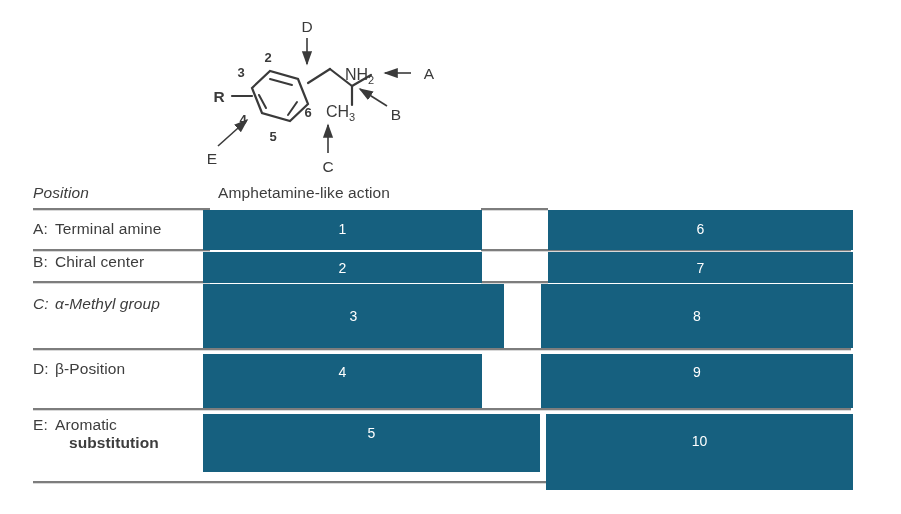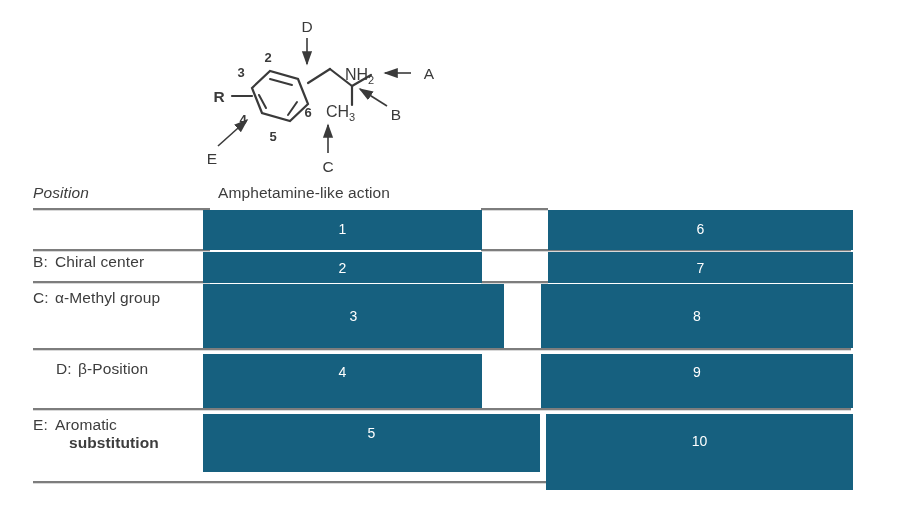--- a/index.html
+++ b/index.html
@@ -166,48 +166,51 @@
 
   <div class="rule" style="left:33px;  top:99px; width:177px;"></div>
   <div class="rule" style="left:481px; top:99px; width:67px;"></div>
 
   <div class="rule" style="left:33px;  top:166px; width:818px;"></div>
 
   <div class="rule" style="left:33px;  top:226px; width:818px;"></div>
 
   <div class="rule" style="left:33px;  top:299px; width:818px;"></div>
 
+  <div class="row-label" style="left:33px; top:38px;">
+    <span class="tag">A:</span><span>Terminal amine</span>
+  </div>
   <div class="block" style="left:203px; top:28px; width:279px; height:40px;">
     <span class="num" style="top:11px;">1</span>
   </div>
   <div class="block" style="left:548px; top:28px; width:305px; height:40px;">
     <span class="num" style="top:11px;">6</span>
   </div>
 
   <div class="row-label" style="left:33px; top:71px;">
     <span class="tag">B:</span><span>Chiral center</span>
   </div>
   <div class="block" style="left:203px; top:70px; width:279px; height:31px;">
     <span class="num" style="top:8px;">2</span>
   </div>
   <div class="block" style="left:548px; top:70px; width:305px; height:31px;">
     <span class="num" style="top:8px;">7</span>
   </div>
 
-  <div class="row-label" style="left:33px; top:107px;">
+  <div class="row-label" style="left:33px; top:113px;font-style:italic;">
     <span class="tag">C:</span><span>α-Methyl group</span>
   </div>
   <div class="block" style="left:203px; top:102px; width:301px; height:64px;">
     <span class="num" style="top:24px;">3</span>
   </div>
   <div class="block" style="left:541px; top:102px; width:312px; height:64px;">
     <span class="num" style="top:24px;">8</span>
   </div>
 
-  <div class="row-label" style="left:33px; top:178px;margin-left:23px;">
+  <div class="row-label" style="left:33px; top:178px;">
     <span class="tag">D:</span><span>β-Position</span>
   </div>
   <div class="block" style="left:203px; top:172px; width:279px; height:54px;">
     <span class="num" style="top:10px;">4</span>
   </div>
   <div class="block" style="left:541px; top:172px; width:312px; height:54px;">
     <span class="num" style="top:10px;">9</span>
   </div>
 
   <div class="row-label" style="left:33px; top:234px;">

